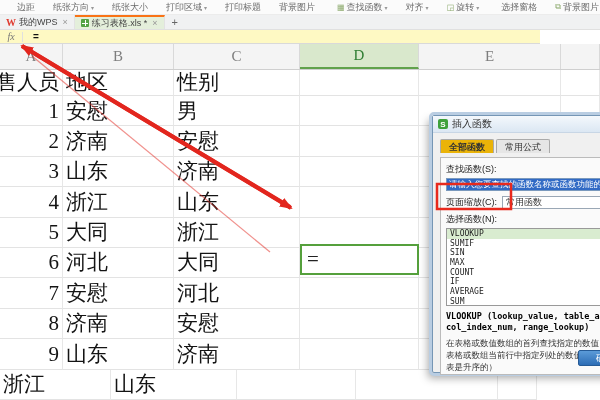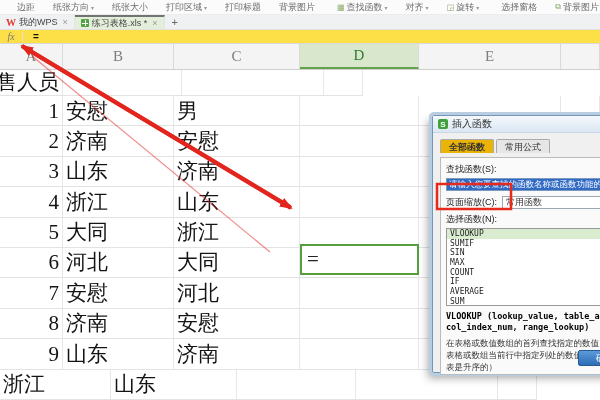--- a/index.html
+++ b/index.html
@@ -13,30 +13,30 @@
   .titem { display:flex; align-items:center; padding:0 5px; height:15px; cursor:default;margin-left:8px; }
   .titem .ticon { font-size:8px; margin-right:2px; color:#8aa86a; }
   .titem .caret { font-size:6px; color:#999; margin-left:2px; }
   .tdiv { width:1px; height:10px; background:#ddd; margin:0 2px; }
 
   
   .tabbar { position:absolute; left:0; top:15px; width:600px; height:15px;
     background:#f0f1f2; border-bottom:1px solid #e0e0e0; display:flex; align-items:stretch;
     font-size:9px; color:#444; }
   .dtab { display:flex; align-items:center; padding:0 6px; gap:3px; border-right:1px solid #e2e2e2; }
-  .dtab.active { background:#e4efdb; border-top:2px solid #737373; }
+  .dtab.active { background:#e4efdb; border-top:2px solid #f97316; }
   .wlogo { color:#e03c31; font-weight:bold; font-family:"Liberation Serif", serif; font-size:10px; }
   .sheeticon { width:8px; height:8px; background:#53a245; border-radius:1px; position:relative; }
   .sheeticon:after { content:""; position:absolute; left:1px; top:1px; right:1px; bottom:1px;
     background:linear-gradient(#fff 0 0) 0 3px/6px 1px no-repeat, linear-gradient(#fff 0 0) 3px 0/1px 6px no-repeat; }
   .tclose { color:#999; font-size:9px; margin-left:2px; }
   .newtab { display:flex; align-items:center; padding:0 7px; color:#666; font-size:11px; }
 
   
-  .fxbar { position:absolute; left:0; top:30px; width:600px; height:14px; background:#fde047;
+  .fxbar { position:absolute; left:0; top:30px; width:540px; height:14px; background:#fef9c3;
     border-bottom:1px solid #d9d9d9; display:flex; align-items:center; }
   .fxlabel { font-family:"Liberation Serif", serif; font-style:italic; font-size:10px; color:#777;
     width:22px; text-align:center; }
   .fxsep { width:1px; height:10px; background:#e0e0e0; margin-right:10px; }
   .fxval { font-size:10px; color:#111; font-weight:bold; }
 
   
   .sheet { position:absolute; left:0; top:44px; width:600px; height:356px; background:#fff; }
   .colheads { display:flex; height:26px; background:#f4f4f4; border-bottom:1px solid #cfcfcf; }
   .colhead { border-right:1px solid #d9d9d9; display:flex; align-items:center; justify-content:center;
@@ -163,20 +163,22 @@
       <div class="colhead" style="width: 63px;">A</div>
       <div class="colhead" style="width: 111px;">B</div>
       <div class="colhead" style="width: 126px;">C</div>
       <div class="colhead active" style="width: 119px;">D</div>
       <div class="colhead" style="width: 142px;">E</div>
       <div class="colhead" style="width: 39px;"></div>
     </div>
   <div class="grid">
       <div class="row titlerow">
         <div class="cell c0" style="width: 63px;">销售人员</div>
+        <div class="cell c1" style="width: 111px;">地区</div>
+        <div class="cell c2" style="width: 126px;">性别</div>
         <div class="cell c3" style="width: 119px;"></div>
         <div class="cell c4" style="width: 142px;"></div>
         <div class="cell c5" style="width: 39px;"></div>
       </div>
       <div class="row">
         <div class="cell c0" style="width: 63px;">1</div>
         <div class="cell c1" style="width: 111px;">安慰</div>
         <div class="cell c2" style="width: 126px;">男</div>
         <div class="cell c3" style="width: 119px;"></div>
         <div class="cell c4" style="width: 142px;"></div>

